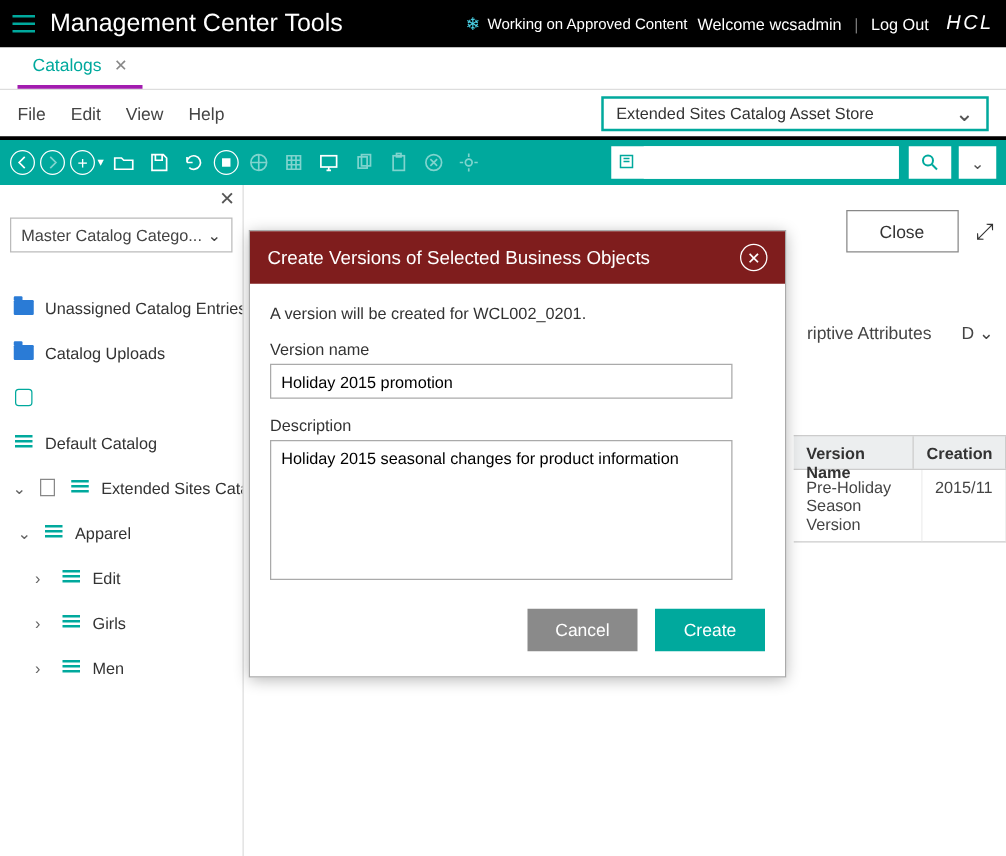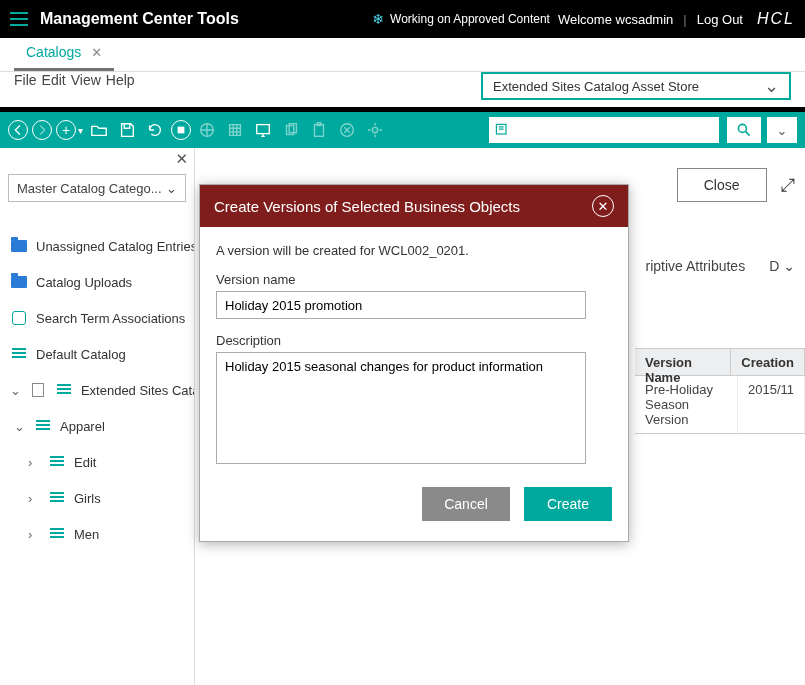--- a/index.html
+++ b/index.html
@@ -2,36 +2,36 @@
 <html><head>
 <meta charset="utf-8">
 <style>
   * { box-sizing: border-box; margin: 0; padding: 0; font-family: Arial, Helvetica, sans-serif; }
   body { width: 805px; height: 685px; overflow: hidden; background: #fff; position: relative; font-size: 13px; color: #333; }
 
   
   .topbar { background: #000; color: #fff; height: 38px; display: flex; align-items: center; padding: 0 10px; }
   .hamburger { width: 18px; height: 14px; display: flex; flex-direction: column; justify-content: space-between; margin-right: 12px; }
   .hamburger span { height: 2px; background: #00a99d; }
-  .topbar .title { font-size: 16px; font-weight: 700; flex: 0 0 auto; }
+  .topbar .title { font-size: 20px; font-weight: 400; flex: 0 0 auto; }
   .topbar .spacer { flex: 1; }
   .topbar .status { display: flex; align-items: center; gap: 6px; font-size: 12px; }
   .snow { color: #4bd3e8; font-size: 14px; }
   .topbar .welcome { font-size: 13px; margin-left: 8px; }
   .topbar .sep { margin: 0 10px; color: #777; }
   .topbar .logout { font-size: 13px; }
   .hcl-logo { font-style: italic; font-weight: 400; font-size: 16px; letter-spacing: 2px; margin-left: 14px; }
 
   
   .tabstrip { height: 34px; display: flex; align-items: flex-end; border-bottom: 1px solid #ddd; padding-left: 14px; background: #fff; }
-  .tab { display: flex; align-items: center; padding: 8px 12px; color: #00a99d; border-bottom: 3px solid #737373; font-size: 14px; }
+  .tab { display: flex; align-items: center; padding: 8px 12px; color: #00a99d; border-bottom: 3px solid #a21caf; font-size: 14px; }
   .tab .x { margin-left: 10px; color: #888; font-size: 13px; }
 
   
-  .menurow { height: 40px; display: flex; align-items: flex-start; padding: 0 14px; gap: 5px; border-bottom: 5px solid #000000; }
+  .menurow { height: 40px; display: flex; align-items: center; padding: 0 14px; gap: 20px; border-bottom: 3px solid #000000; }
   .menurow .mitem { font-size: 14px; color: #444; }
   .menurow .fill { flex: 1; }
   .store-select { width: 310px; height: 28px; border: 2px solid #00a99d; display: flex; align-items: center; padding: 0 10px; justify-content: space-between; }
   .store-select .chev { font-size: 18px; color: #555; }
 
   
   .toolbar { background: #00a99d; height: 36px; display: flex; align-items: center; padding: 0 8px; gap: 4px; }
   .tbtn { width: 24px; height: 24px; display: flex; align-items: center; justify-content: center; color: #fff; }
   .tbtn svg { width: 18px; height: 18px; stroke: #fff; fill: none; stroke-width: 1.5; }
   .tbtn.dim svg { opacity: 0.5; }
@@ -246,21 +246,20 @@
         <div class="trow">
           <span class="ticon">
             <span class="folder-ico"></span>
           </span>
           <span>Catalog Uploads</span>
         </div>
         <div class="trow">
           <span class="ticon">
             <span class="db-ico"></span>
           </span>
-          <span>Search Term Associations</span>
         </div>
         <div class="trow">
           <span class="ticon">
             <span class="rows-ico">
               <span></span>
               <span></span>
               <span></span>
             </span>
           </span>
           <span>Default Catalog</span>

